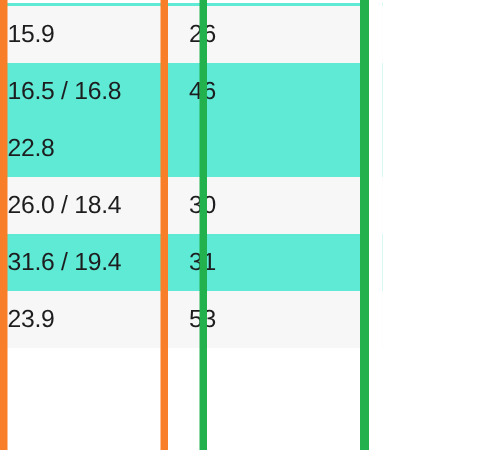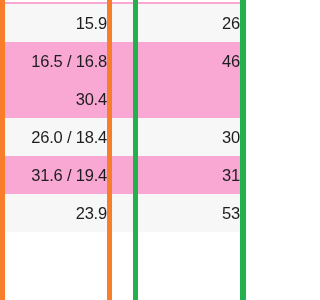--- a/index.html
+++ b/index.html
@@ -30,44 +30,44 @@
     height: 289px;
   }
 
   .row {
     position: relative;
     height: 38px;
     width: 100%;
     box-sizing: border-box;
   }
   .row.odd  { background: #f7f7f7; }
-  .row.even { background: #f9a8d4; }
+  .row.even { background: #5eead4; }
 
   
   .row.sliver-top {
     height: 2px;
   }
 
   .cell {
     position: absolute;
     top: 0;
     height: 38px;
     line-height: 38px;
-    text-align: right;
+    text-align: left;
     font-size: 16.5px;
     color: #1d1d1f;
     white-space: nowrap;
     letter-spacing: -0.2px;
   }
   .cell.col-left {
     left: 5px;
     width: 102px;
   }
   .cell.col-right {
-    left: 139px;
+    left: 126px;
     width: 101px;
   }
 
   
   .bar {
     position: absolute;
     top: 0;
     height: 300px;
     width: 5px;
   }
@@ -103,21 +103,21 @@
       <div class="cell col-right">26</div>
     </div>
 
     <div class="row even">
       <div class="cell col-left">16.5 / 16.8</div>
       <div class="cell col-right">46</div>
     </div>
 
 
     <div class="row even">
-      <div class="cell col-left">30.4</div>
+      <div class="cell col-left">22.8</div>
     </div>
 
     <div class="row odd">
       <div class="cell col-left">26.0 / 18.4</div>
       <div class="cell col-right">30</div>
     </div>
 
     <div class="row even">
       <div class="cell col-left">31.6 / 19.4</div>
       <div class="cell col-right">31</div>

